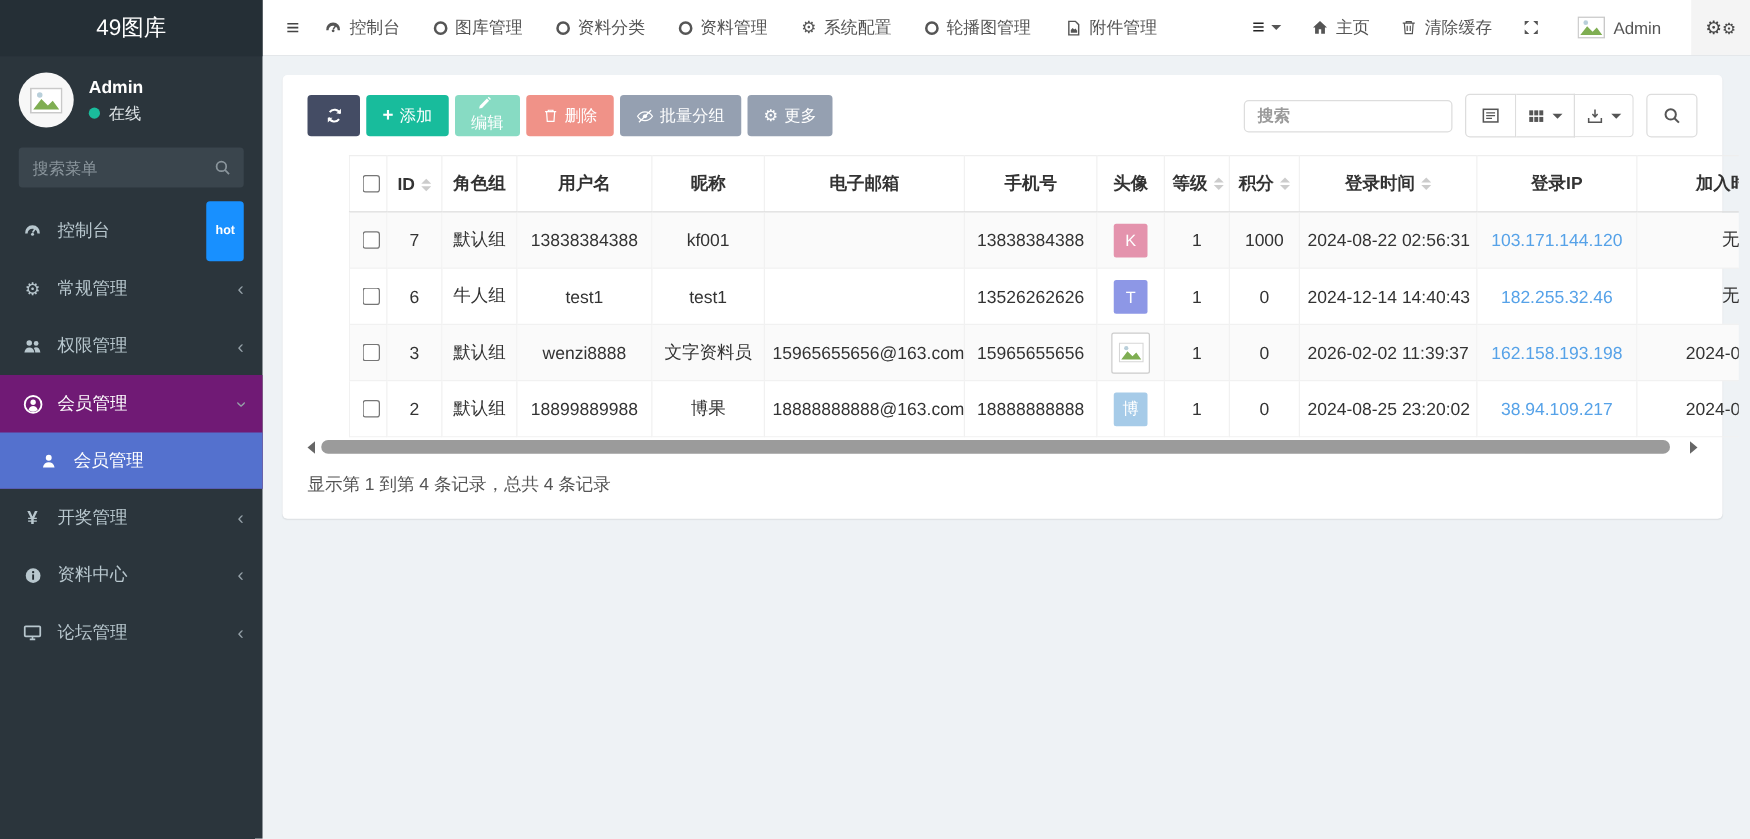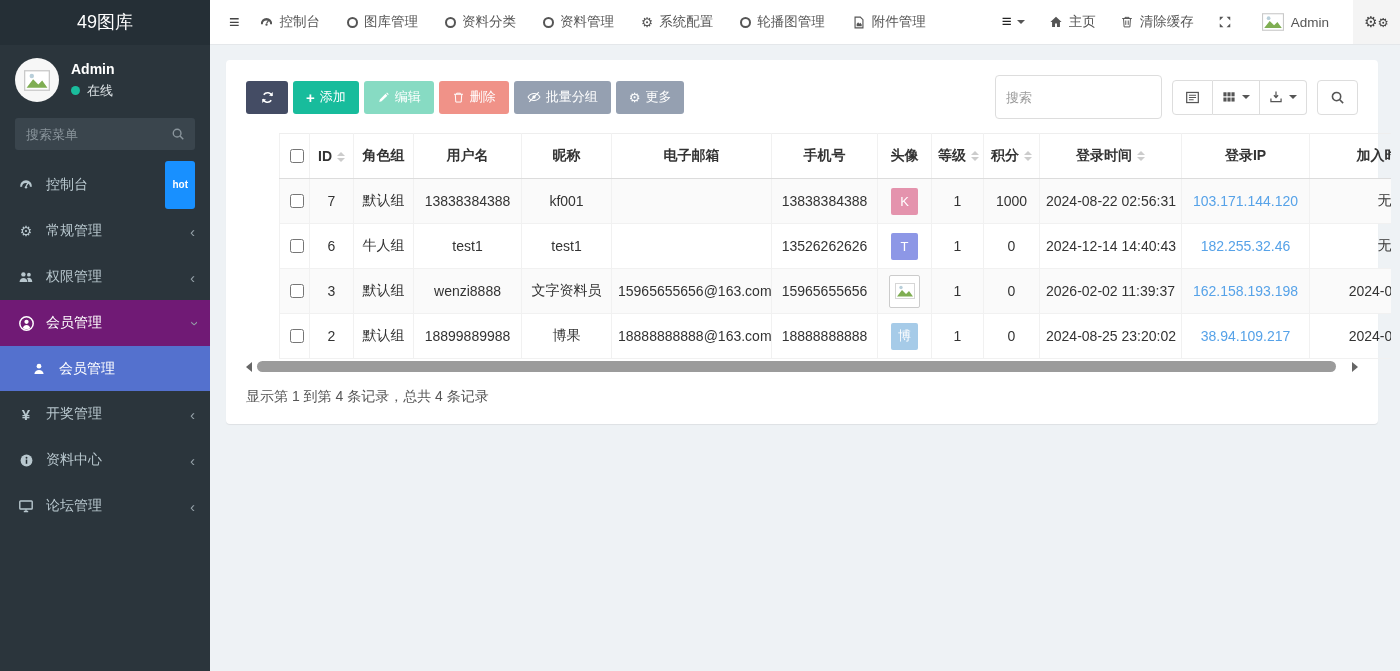--- a/index.html
+++ b/index.html
@@ -59,27 +59,27 @@
 
   
   .main { position:absolute; left:210px; top:45px; width:1190px; height:626px; padding:15px 12px 0 16px; background:#eef2f5; }
   .card { background:#fff; border-radius:4px; box-shadow:0 1px 1px rgba(0,0,0,.07); padding:15px 20px 18px; width:1152px; }
 
   .toolbar { display:flex; align-items:center; }
   .btn { height:33px; border:none; border-radius:3px; color:#fff; font-size:13px; display:inline-flex; align-items:center; padding:0 13px; margin-right:5px; cursor:pointer; font-family:inherit; white-space:nowrap; }
   .btn .bi { margin-right:5px; display:inline-flex; font-style:normal; }
   .btn-refresh { background:#444c64; width:42px; justify-content:center; padding:0; }
   .btn-add { background:#18bc9c; }
-  .btn-edit { background:#87dbc3; }
+  .btn-edit { background:#87dbc3;flex-direction:column; }
   .btn-del { background:#f09288; }
   .btn-gray { background:#95a0b1;text-align:right; }
   .plus { font-size:15px; font-weight:bold; font-style:normal; }
 
   .tool-right { margin-left:auto; display:flex; align-items:center; }
-  .search-box input { width:167px; height:44px; border:1px solid #ddd; border-radius:4px; padding:0 10px; font-size:13px; color:#333; outline:none; font-family:inherit; }
+  .search-box input { width:167px; height:26px; border:1px solid #ddd; border-radius:4px; padding:0 10px; font-size:13px; color:#333; outline:none; font-family:inherit;font-weight:bold; }
   .search-box input::placeholder { color:#999; }
   .btn-group { display:flex; margin-left:10px; }
   .wbtn { height:35px; min-width:41px; background:#fff; border:1px solid #ddd; display:inline-flex; align-items:center; justify-content:center; color:#555; cursor:pointer; padding:0 9px; }
   .btn-group .wbtn { border-radius:0; }
   .btn-group .wbtn:first-child { border-radius:4px 0 0 4px; }
   .btn-group .wbtn:last-child { border-radius:0 4px 4px 0; }
   .btn-group .wbtn + .wbtn { border-left:none; }
   .wbtn.single { border-radius:4px; margin-left:10px; }
   .wbtn .caret { margin-left:6px; }
 

